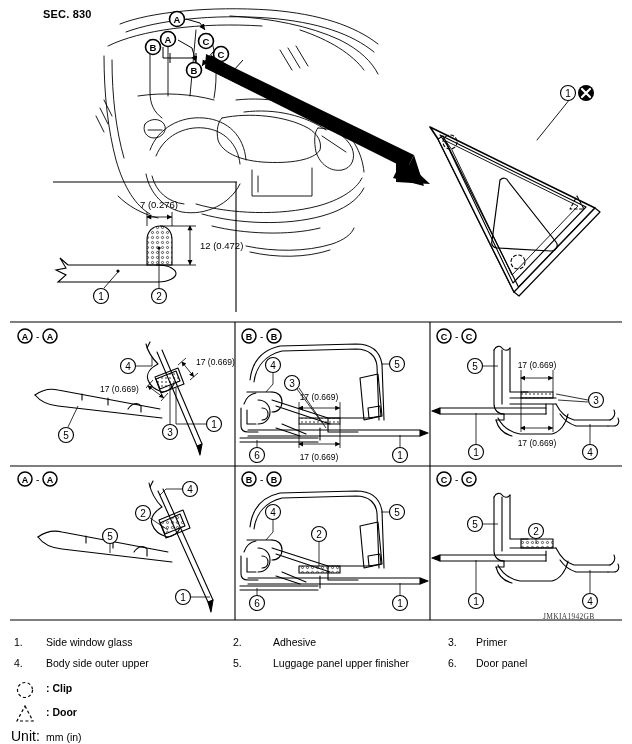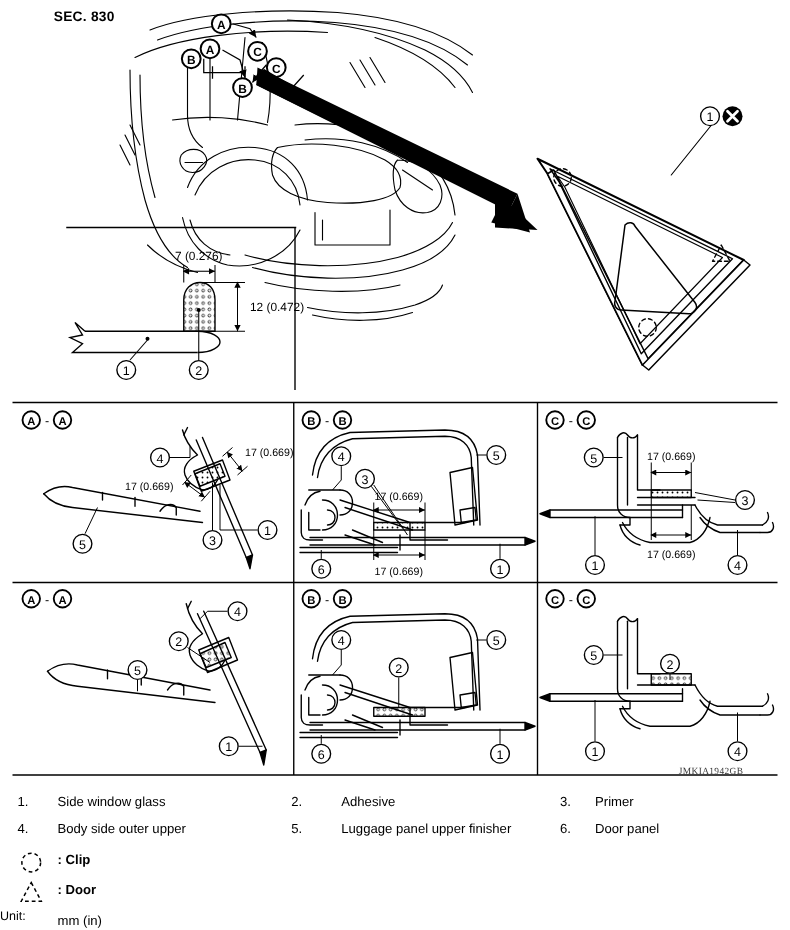--- a/index.html
+++ b/index.html
@@ -82,23 +82,23 @@
     left: 46px;
     top: 4px;
     font-size: 10.5px;
   }
   .unit-row {
     position: relative;
     height: 20px;
   }
   .unit-label {
     position: absolute;
-    left: 0;
+    left: 11px;
     top: 2px;
-    font-size: 10px;
+    font-size: 14px;
   }
   .unit-value {
     position: absolute;
     left: 46px;
     top: 5px;
     font-size: 10.5px;
   }
 </style>
 </head>
 <body>

